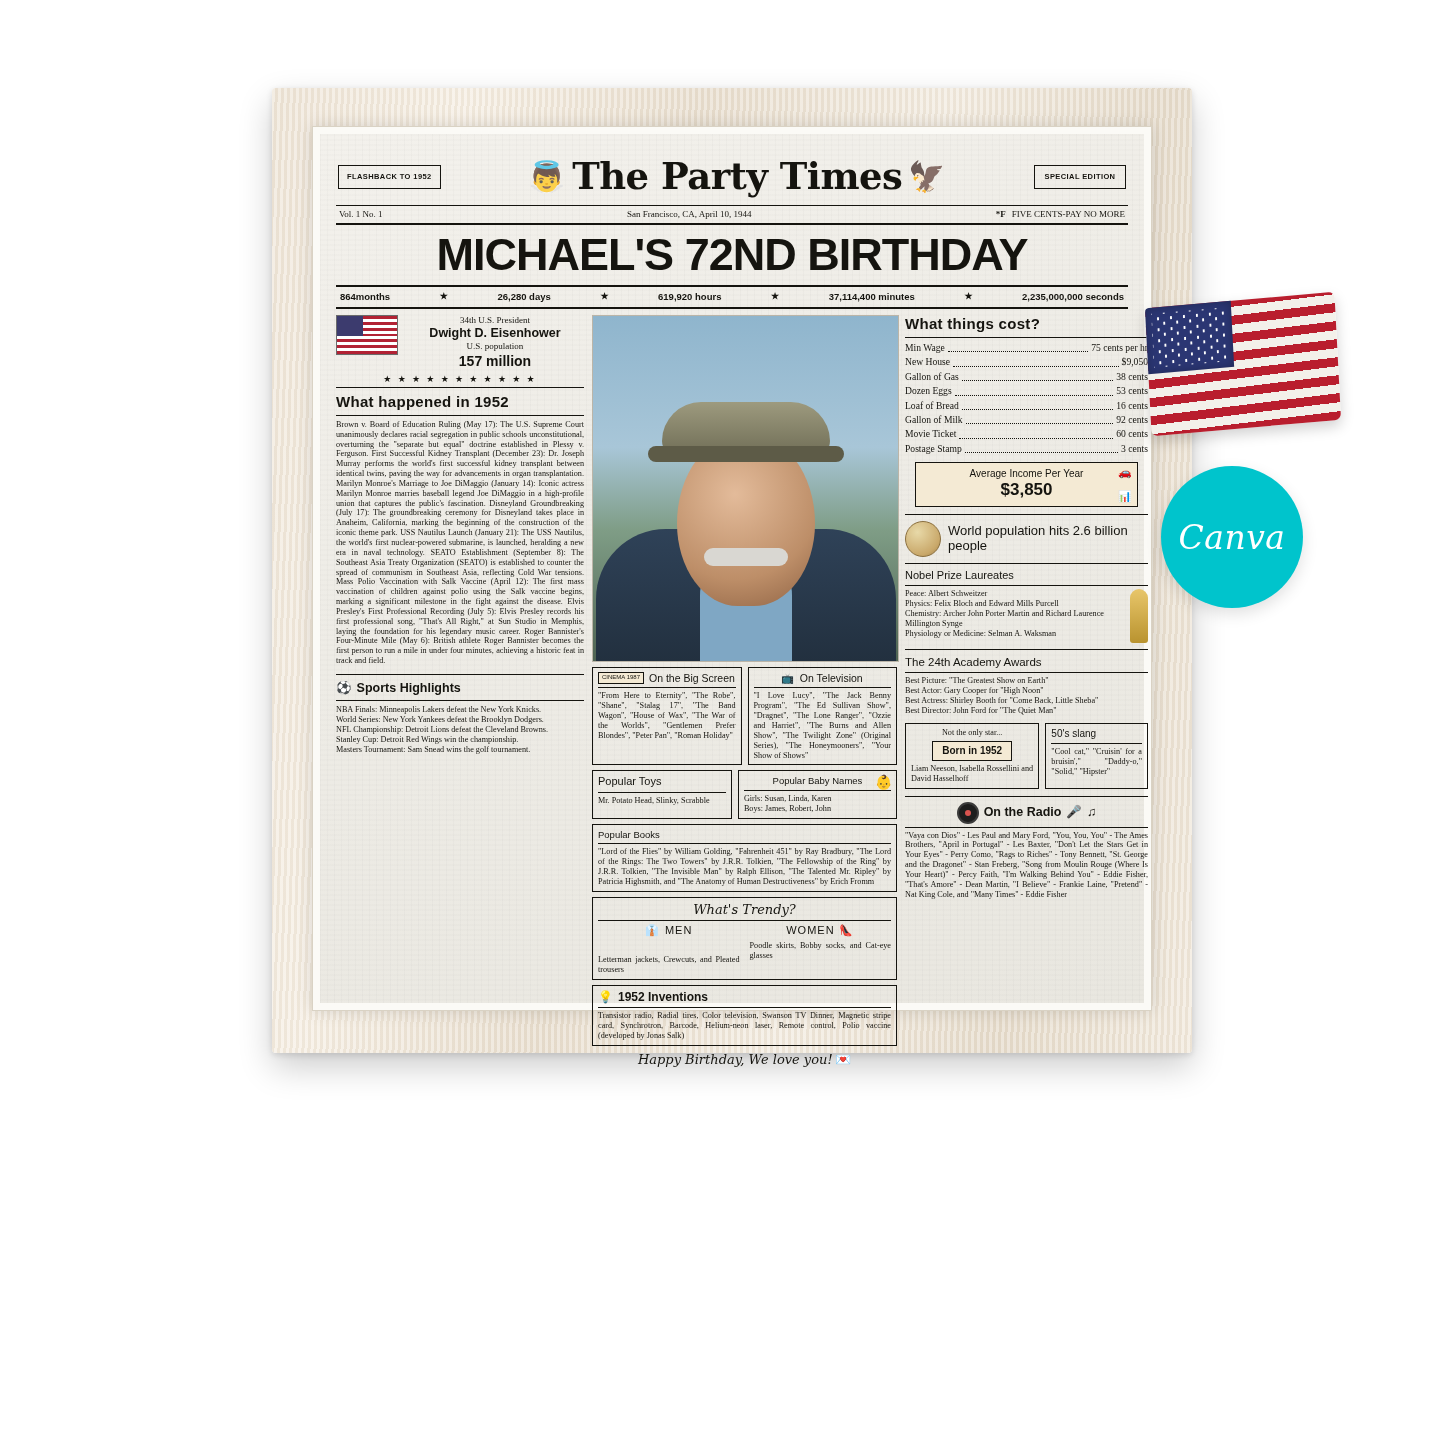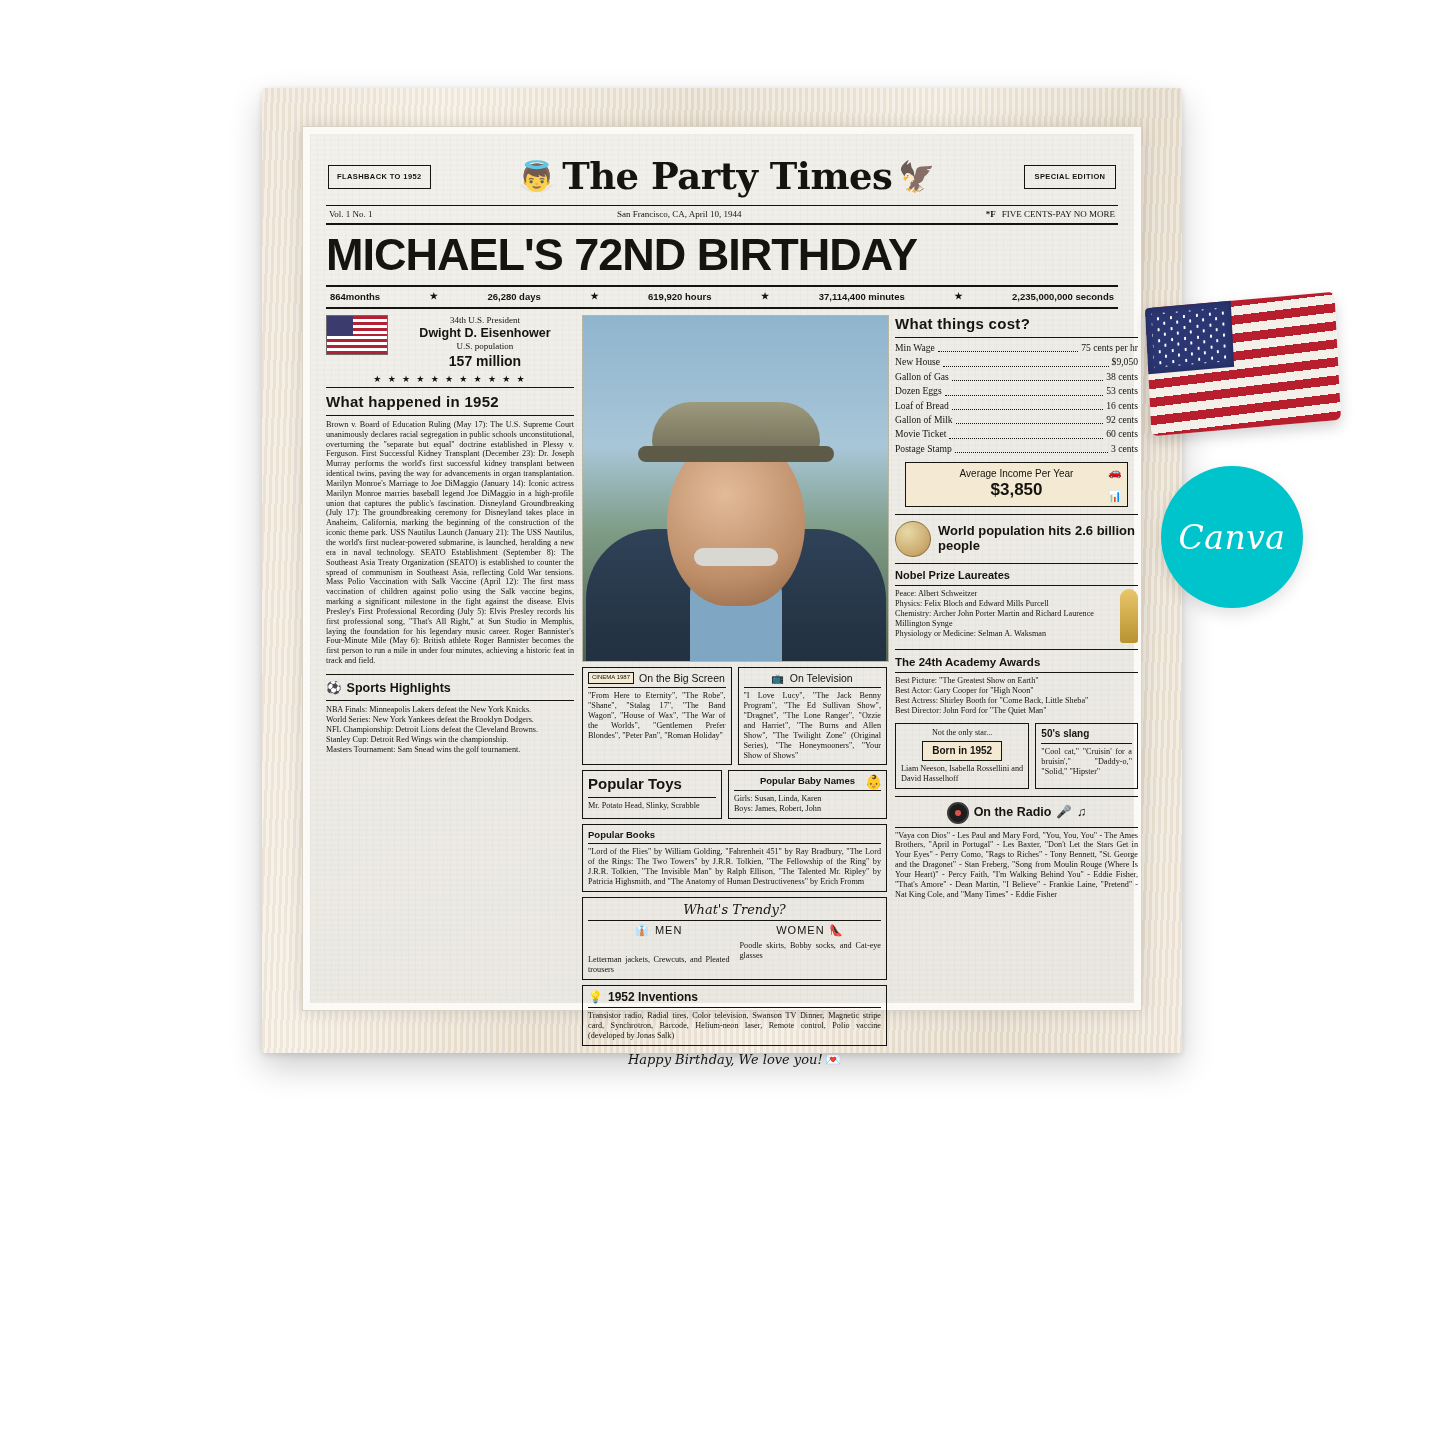--- a/index.html
+++ b/index.html
@@ -3,21 +3,21 @@
 <meta charset="utf-8">
 <style>
   html,body{margin:0;padding:0;}
   body{
     width:1445px;height:1445px;background:#ffffff;
     font-family:"Liberation Serif", serif;
     overflow:hidden;position:relative;
   }
   
   #frame{
-    position:absolute;left:262px;top:88px;width:920px;height:965px;
+    position:absolute;left:272px;top:88px;width:920px;height:965px;
     background:linear-gradient(100deg,#efe6d9 0%,#f6efe4 18%,#e9dfd0 40%,#f3ece1 62%,#e6dccc 82%,#f2eade 100%);
     border-radius:4px;
     box-shadow:0 14px 34px rgba(0,0,0,.20), 0 2px 6px rgba(0,0,0,.12);
     padding:38px 40px 42px 40px;box-sizing:border-box;
   }
   #frame:before{
     content:"";position:absolute;left:0;top:0;right:0;bottom:0;border-radius:4px;
     background:repeating-linear-gradient(92deg, rgba(255,255,255,.28) 0 3px, rgba(190,172,146,.12) 3px 6px);
     pointer-events:none;
   }
@@ -50,36 +50,36 @@
   .mast-center{flex:1;display:flex;align-items:center;justify-content:center;gap:6px;}
   .mast-title{
     font-family:"DejaVu Serif",serif;font-weight:bold;font-size:37px;letter-spacing:-.5px;
     white-space:nowrap;
   }
   .angel{font-size:30px;line-height:1;opacity:.82;}
   .subbar{display:flex;align-items:center;justify-content:space-between;
           font-size:9px;padding:3px 3px 3px 3px;font-family:"Liberation Serif",serif;}
   .subbar .mid{flex:1;text-align:center;}
   .headline{
-    text-align:left;font-family:"Liberation Sans",sans-serif;font-weight:bold;
+    text-align:center;font-family:"Liberation Sans",sans-serif;font-weight:bold;
     font-size:45px;letter-spacing:-1px;line-height:1;padding:7px 0 8px 0;
   }
   .statbar{
     display:flex;align-items:center;justify-content:space-between;
     font-family:"Liberation Sans",sans-serif;font-size:9.5px;font-weight:bold;
     padding:4px 4px;
   }
   .statbar .star{font-size:9px;}
   
   .cols{display:flex;gap:8px;margin-top:6px;}
   .colL{width:248px;flex:none;}
   .colC{width:305px;flex:none;}
   .colR{width:243px;flex:none;}
   .box{border:1px solid #15140f;padding:4px 5px;box-sizing:border-box;}
-  .hdr-b{font-family:"Liberation Sans",sans-serif;font-weight:bold;}
+  .hdr-b{font-family:"Liberation Sans",sans-serif;font-weight:normal;}
   .sec-title{
     font-family:"Liberation Sans",sans-serif;font-weight:bold;font-size:15px;
     letter-spacing:.3px;
   }
   .just{text-align:justify;}
   .tiny{font-size:8.2px;line-height:1.2;}
   
   .pres{display:flex;gap:8px;align-items:flex-start;}
   .flag{
     width:60px;height:38px;flex:none;border:1px solid #6b6b6b;
@@ -268,21 +268,21 @@
                 <span>📺</span>
                 <span>On Television</span>
               </div>
               <div class="rule" style="margin:3px 0"></div>
               <div class="tiny just">"I Love Lucy", "The Jack Benny Program", "The Ed Sullivan Show", "Dragnet", "The Lone Ranger", "Ozzie and Harriet", "The Burns and Allen Show", "The Twilight Zone" (Original Series), "The Honeymooners", "Your Show of Shows"</div>
             </div>
           </div>
 
           <div class="tworow" style="margin-top:5px">
             <div class="box" style="flex:1">
-              <div class="hdr-b" style="font-size:15px">Popular Toys</div>
+              <div class="hdr-b" style="font-size:11px">Popular Toys</div>
               <div class="rule" style="margin:3px 0"></div>
               <div class="tiny">Mr. Potato Head, Slinky, Scrabble</div>
             </div>
             <div class="box" style="flex:1.15;position:relative">
               <div class="hdr-b" style="font-size:9.5px;text-align:center">Popular Baby Names</div>
               <div class="rule" style="margin:3px 0"></div>
               <div class="tiny">Girls: Susan, Linda, Karen</div>
               <div class="tiny">Boys: James, Robert, John</div>
               <span style="position:absolute;right:3px;top:3px;font-size:14px">👶</span>
             </div>

